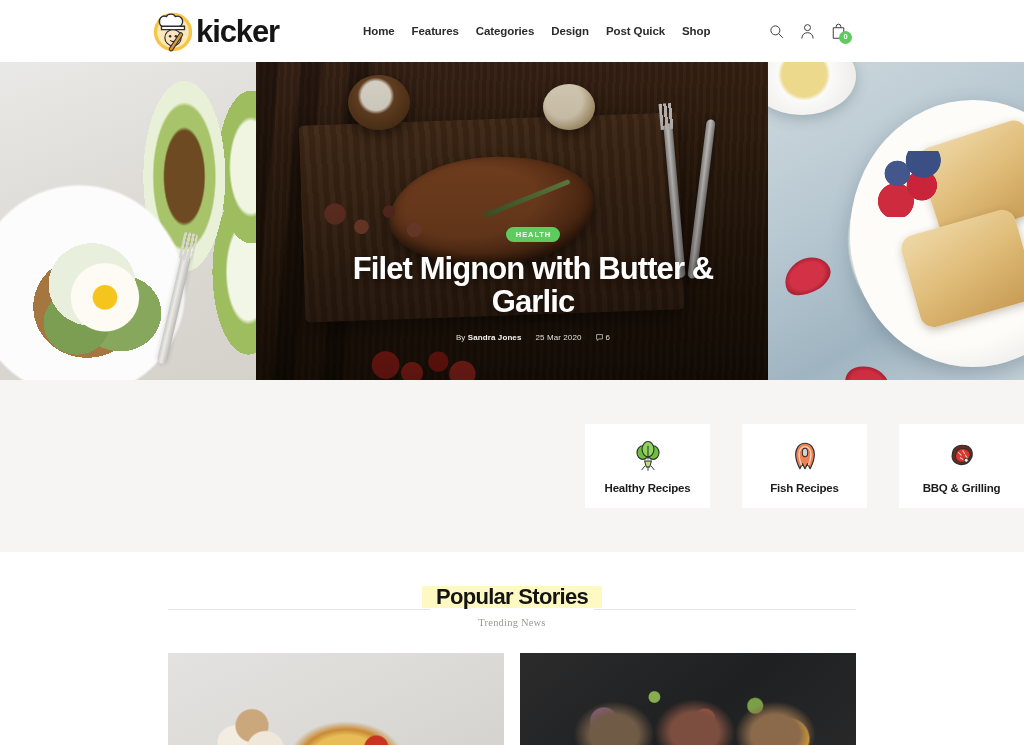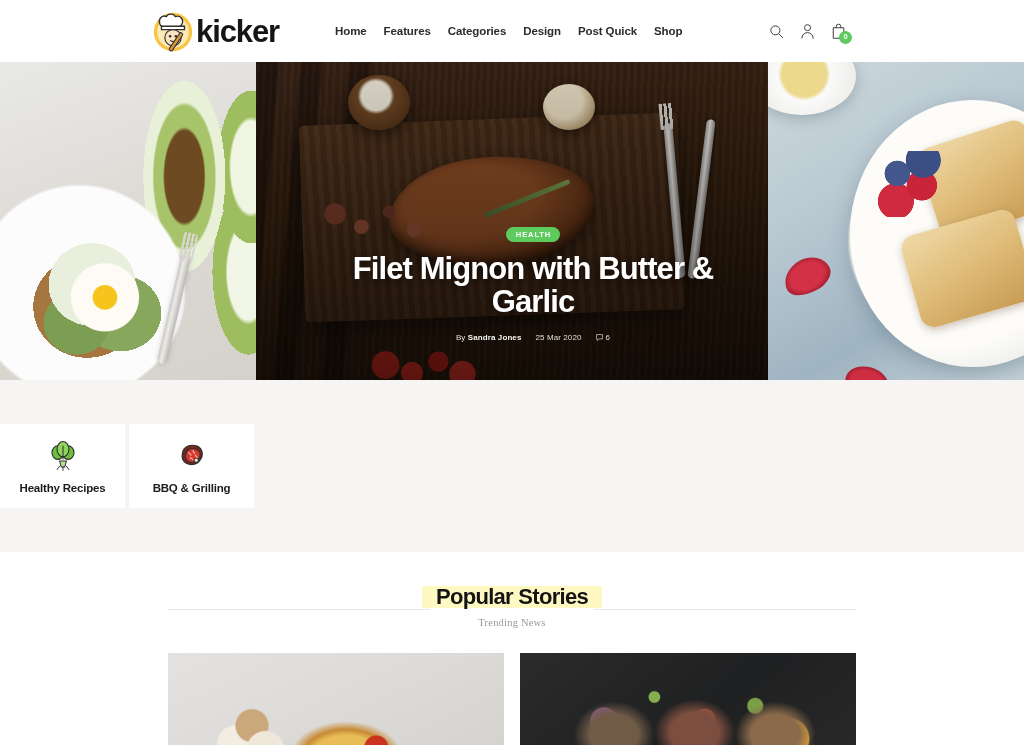--- a/index.html
+++ b/index.html
@@ -30,21 +30,21 @@
     font-size: 31px;
     font-weight: 700;
     letter-spacing: -1.1px;
     color: #151515;
     line-height: 1;
   }
   .nav {
     display: flex;
     align-items: center;
     gap: 17px;
-    margin-left: 56px;
+    margin-left: 84px;
   }
   .nav-item {
     font-size: 11.5px;
     font-weight: 700;
     color: #2b2b2b;
     letter-spacing: -0.1px;
     cursor: pointer;
     white-space: nowrap;
   }
   .header-icons {
@@ -316,22 +316,22 @@
     border-radius: 50%;
     box-shadow: 0 4px 14px rgba(60,80,95,.3);
   }
 
   
   .categories {
     background: #f6f5f3;
     height: 172px;
     display: flex;
     align-items: center;
-    justify-content: flex-start;
-    gap: 4px;
+    justify-content: flex-end;
+    gap: 32px;
   }
   .cat-card {
     width: 125px; height: 84px;
     background: #ffffff;
     display: flex;
     flex-direction: column;
     align-items: center;
     justify-content: center;
     gap: 9px;
     cursor: pointer;
@@ -530,20 +530,29 @@
       <ellipse cx="26" cy="16" rx="7" ry="8" fill="#6fbf3e" stroke="#2e2e2e" stroke-width="1.3"></ellipse>
       <ellipse cx="20" cy="12" rx="7" ry="9" fill="#8fd45c" stroke="#2e2e2e" stroke-width="1.3"></ellipse>
       <path d="M20 8v16" stroke="#2e2e2e" stroke-width="1.2"></path>
       <path d="M16 26h8l-2 7h-4z" fill="#b7e089" stroke="#2e2e2e" stroke-width="1.2"></path>
       <path d="M20 33v4M16 32l-3 4M24 32l3 4" stroke="#2e2e2e" stroke-width="1.1" stroke-linecap="round"></path>
     </svg>
     <div class="cat-label">Healthy Recipes</div>
   </div>
 
 
+  <div class="cat-card">
+    <svg class="cat-icon" viewBox="0 0 40 40">
+      <path d="M20 5c7 0 11 6 11 13 0 8-3 13-5 17l-3-6-3 6-3-6-3 6c-2-4-5-9-5-17C9 11 13 5 20 5z" fill="#ef8152" stroke="#2e2e2e" stroke-width="1.4" stroke-linejoin="round"></path>
+      <path d="M20 9c4 0 7 4 7 9 0 6-2 10-3 13" fill="none" stroke="#fbd4be" stroke-width="1.6"></path>
+      <path d="M20 9c-4 0-7 4-7 9 0 6 2 10 3 13" fill="none" stroke="#fbd4be" stroke-width="1.6"></path>
+      <ellipse cx="20" cy="16" rx="3.2" ry="5" fill="#cfd3d6" stroke="#2e2e2e" stroke-width="1.2"></ellipse>
+    </svg>
+    <div class="cat-label">Fish Recipes</div>
+  </div>
 
 
   <div class="cat-card">
     <svg class="cat-icon" viewBox="0 0 40 40">
       <path d="M9 16c1-7 9-10 16-8 7 2 9 10 5 16-4 7-14 8-19 3-3-3-3-7-2-11z" fill="#6d2a1e" stroke="#2e2e2e" stroke-width="1.4"></path>
       <path d="M13 17c1-5 7-7 12-5 5 2 6 7 3 11-3 5-10 6-14 2-2-2-2-5-1-8z" fill="#d8372f" stroke="#2e2e2e" stroke-width="1.2"></path>
       <path d="M16 16l3 3M21 14l2 3M18 22l3 2M24 19l2 3" stroke="#f4c6b8" stroke-width="1.3" stroke-linecap="round"></path>
       <circle cx="25" cy="25" r="2.4" fill="#f7efe6" stroke="#2e2e2e" stroke-width="1.1"></circle>
     </svg>
     <div class="cat-label">BBQ &amp; Grilling</div>

